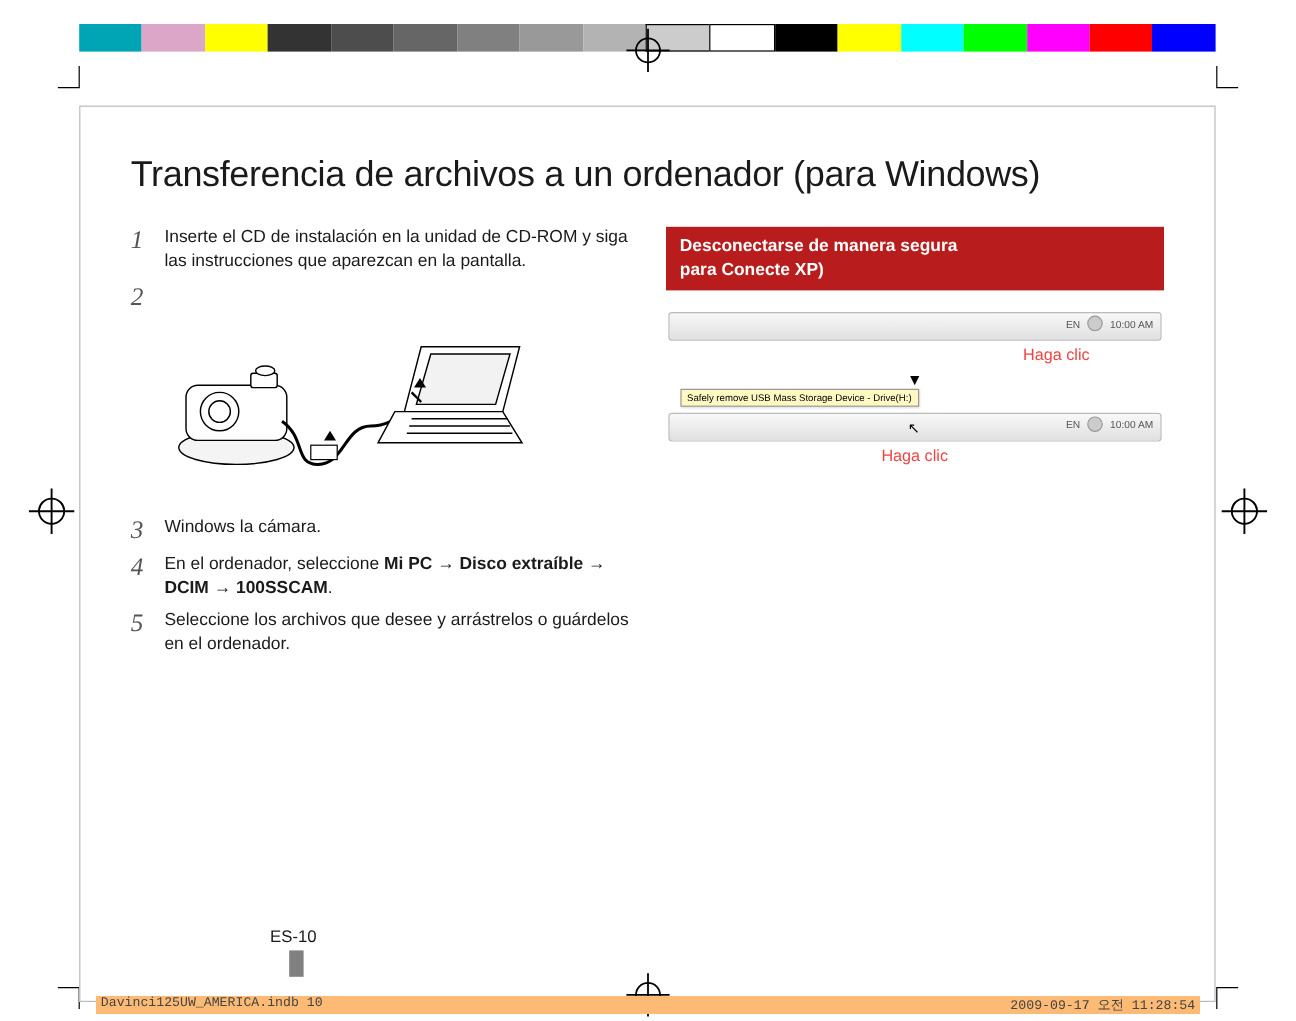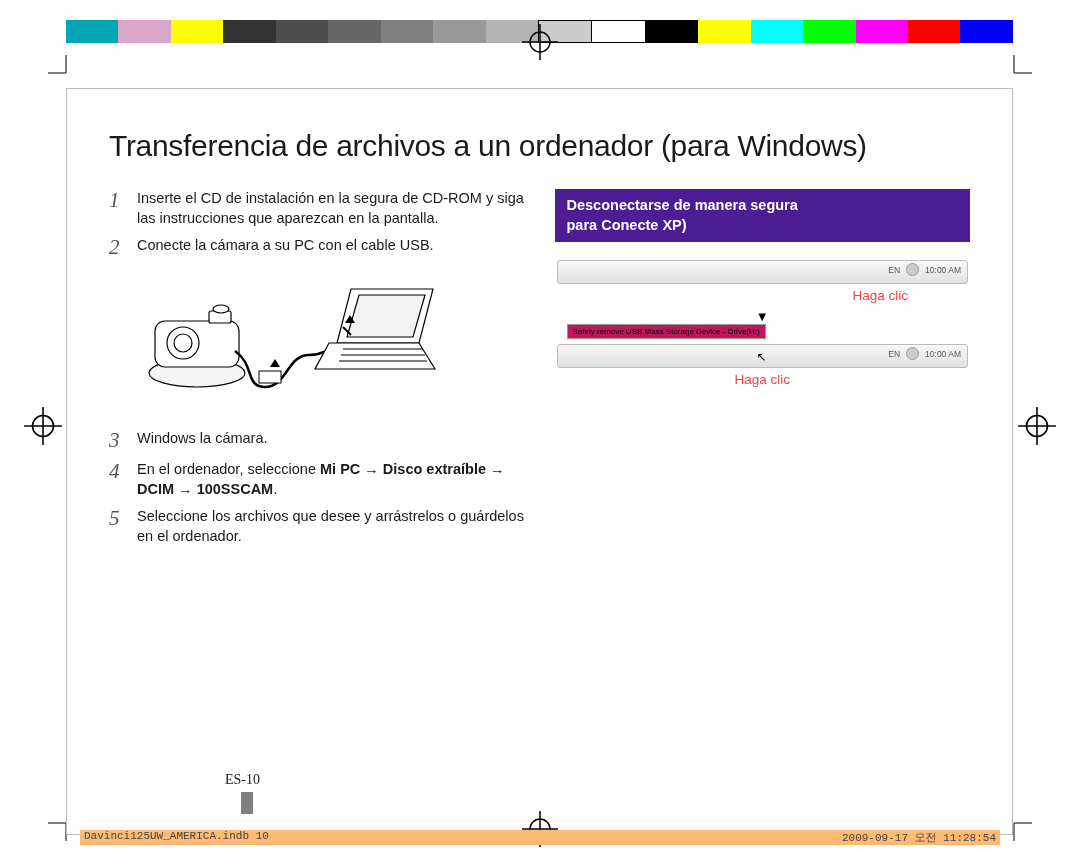--- a/index.html
+++ b/index.html
@@ -80,21 +80,21 @@
     flex-shrink: 0;
     line-height: 1.1;
   }
   .step-text { flex: 1; }
   .connect-figure {
     margin: 10px 0 18px 28px;
     width: 300px;
     height: 130px;
   }
   .side-heading {
-    background: #4c1d95;
+    background: #b91c1c;
     color: #fff;
     font-size: 14.5px;
     font-weight: bold;
     padding: 7px 12px;
     line-height: 1.35;
     margin-bottom: 18px;
   }
   .taskbar-box {
     position: relative;
     height: 24px;
@@ -130,41 +130,40 @@
   .down-arrow {
     text-align: center;
     font-size: 13px;
     margin-bottom: 12px;
   }
   .balloon-box { position: relative; margin-bottom: 4px; }
   .balloon {
     position: absolute;
     top: -20px;
     left: 10px;
-    background: #be185d;
+    background: #fef9c3;
     border: 1px solid #999;
     font-size: 8px;
     padding: 2px 5px;
     white-space: nowrap;
     box-shadow: 1px 1px 2px rgba(0,0,0,.15);
   }
   .cursor-mini {
     position: absolute;
     left: 200px;
     top: 6px;
     font-size: 12px;
     color: #000;
   }
   .page-num {
     position: absolute;
     left: 158px;
     bottom: 46px;
     font-size: 14px;
     color: #1a1a1a;
-    font-family: Liberation Serif, serif;
   }
   .page-tab {
     position: absolute;
     left: 174px;
     bottom: 20px;
     width: 12px;
     height: 22px;
     background: #808080;
   }
   .print-footer {
@@ -244,26 +243,25 @@
   <div class="frame-inner">
 
     <h1 class="title">Transferencia de archivos a un ordenador (para Windows)</h1>
 
     <div class="cols">
 
       <div class="col">
 
         <div class="step">
           <div class="step-num">1</div>
-          <div class="step-text">Inserte el CD de instalación en la segura de CD-ROM y siga las instrucciones que aparezcan en la pantalla.</div>
+          <div class="step-text">Inserte el CD de instalación en la unidad de CD-ROM y siga las instrucciones que aparezcan en la pantalla.</div>
         </div>
 
         <div class="step">
           <div class="step-num">2</div>
-          <div class="step-text">Conecte la cámara a su PC con el cable USB.</div>
         </div>
 
         
         <svg class="connect-figure" viewBox="0 0 300 130">
 
           <g stroke="#000" stroke-width="1.2" fill="#fff">
             <ellipse cx="60" cy="96" rx="48" ry="14" fill="#f4f4f4"></ellipse>
             <rect x="18" y="44" width="84" height="46" rx="10"></rect>
             <circle cx="46" cy="66" r="16"></circle>
             <circle cx="46" cy="66" r="9"></circle>

